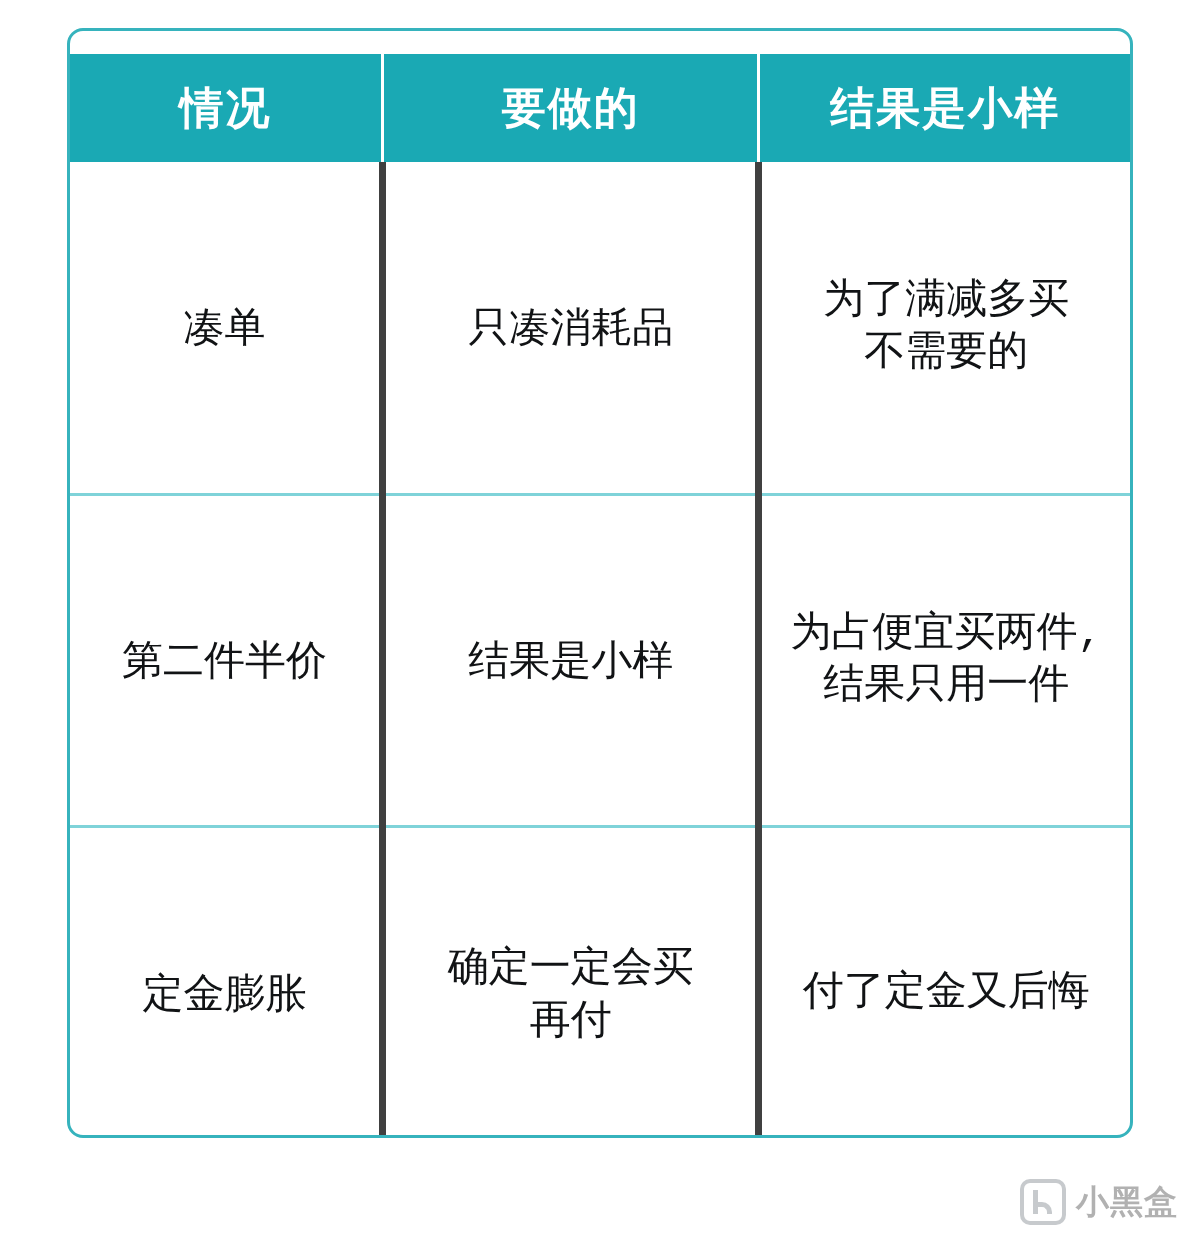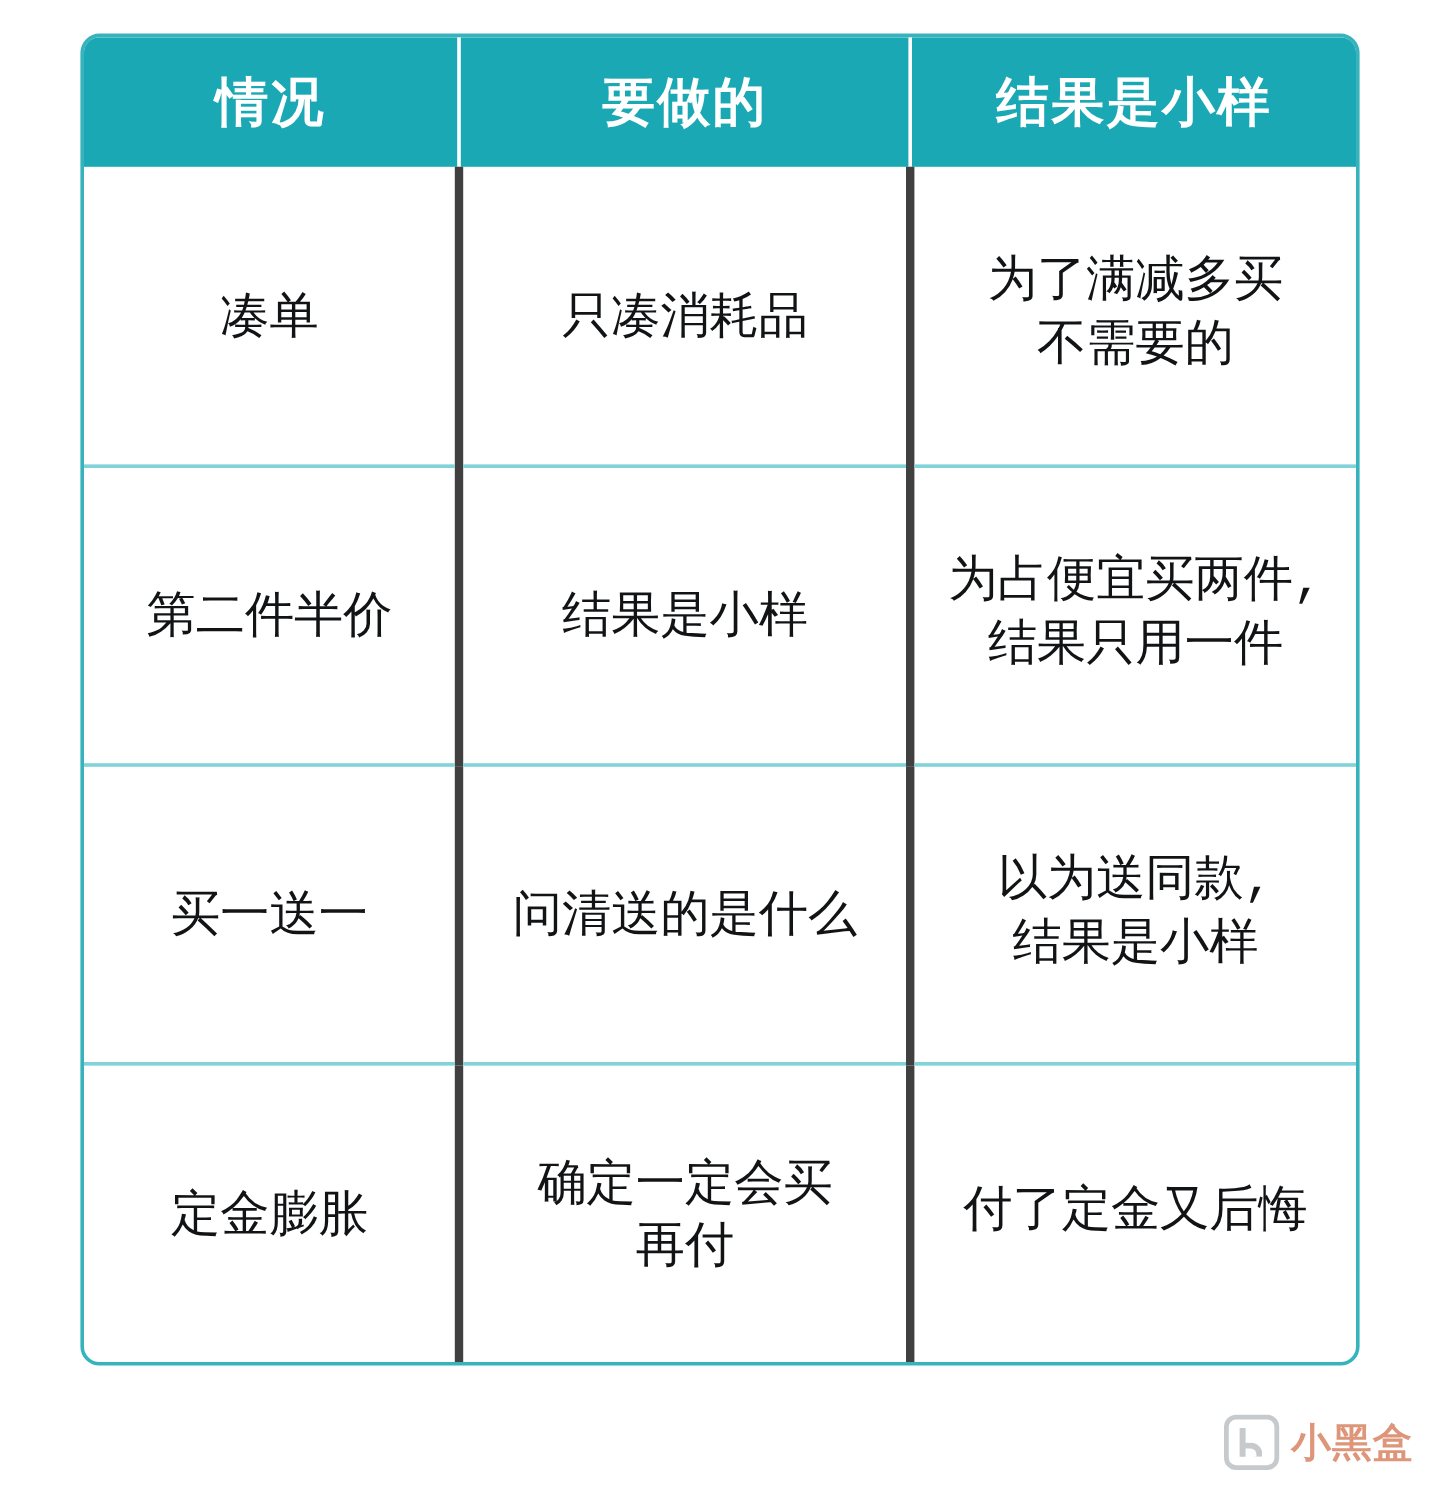--- a/index.html
+++ b/index.html
@@ -35,20 +35,21 @@
     overflow: hidden;
     box-sizing: border-box;
     background: #ffffff;
   }
 
   table.data-table {
     width: 100%;
     height: 100%;
     border-collapse: collapse;
     table-layout: fixed;
+    margin-top: 23px;
   }
 
   table.data-table col.c1 { width: 29.5%; }
   table.data-table col.c2 { width: 35.5%; }
   table.data-table col.c3 { width: 35.0%; }
 
   thead th {
     background: #1aa9b4;
     color: #ffffff;
     font-size: 44px;
@@ -124,21 +125,21 @@
     width: 19px;
     height: 12px;
     border: 5px solid #9aa0a6;
     border-left: none;
     border-bottom: none;
     border-top-right-radius: 10px;
     box-sizing: border-box;
   }
   .wm-text {
     font-size: 33px;
-    color: #c2410c;
+    color: #737373;
     font-weight: bold;
     letter-spacing: 1px;
   }
 </style>
 </head>
 <body>
 
 <div class="page">
 
   <div class="table-wrap">
@@ -188,38 +189,20 @@
             </div>
           </td>
           <td>
             <div class="cell-lines">
               <span>为占便宜买两件,</span>
               <span>结果只用一件</span>
             </div>
           </td>
         </tr>
 
-        <tr>
-          <td>
-            <div class="cell-lines">
-              <span>买一送一</span>
-            </div>
-          </td>
-          <td>
-            <div class="cell-lines">
-              <span>问清送的是什么</span>
-            </div>
-          </td>
-          <td>
-            <div class="cell-lines">
-              <span>以为送同款,</span>
-              <span>结果是小样</span>
-            </div>
-          </td>
-        </tr>
 
         <tr>
           <td>
             <div class="cell-lines">
               <span>定金膨胀</span>
             </div>
           </td>
           <td>
             <div class="cell-lines">
               <span>确定一定会买</span>

